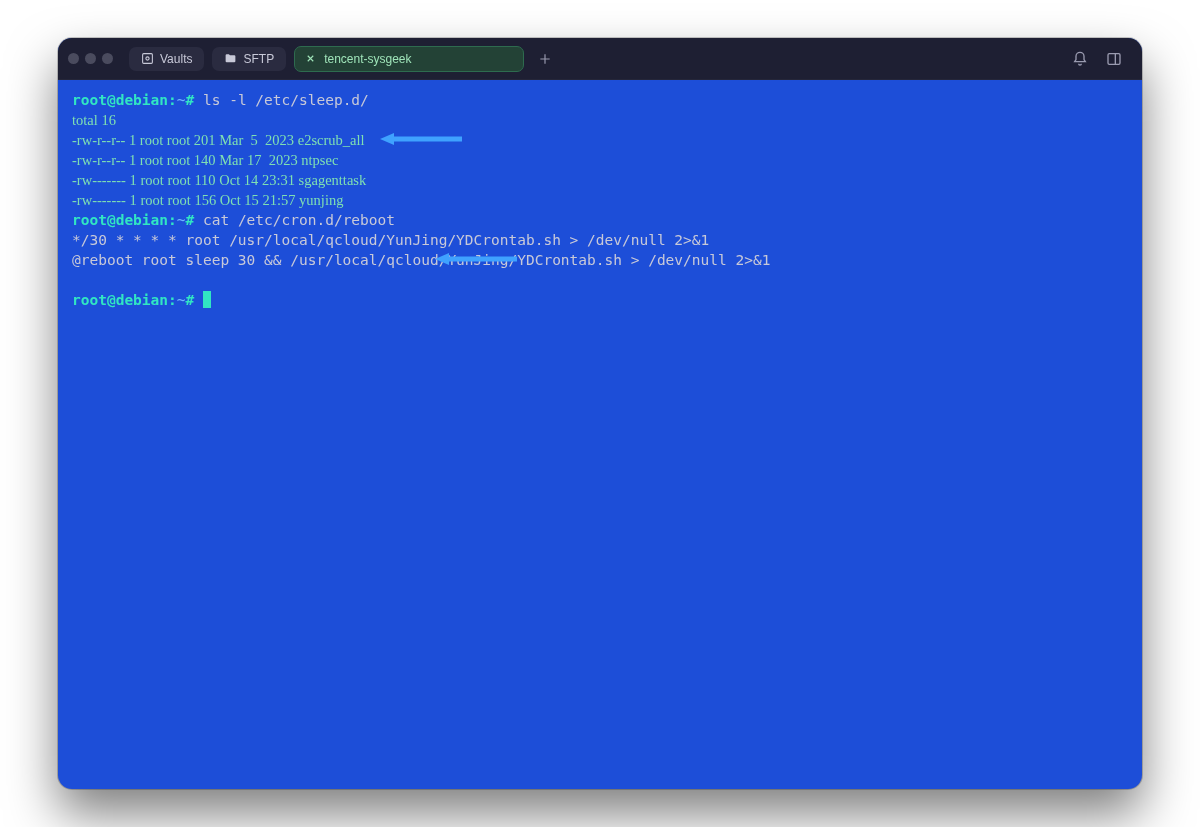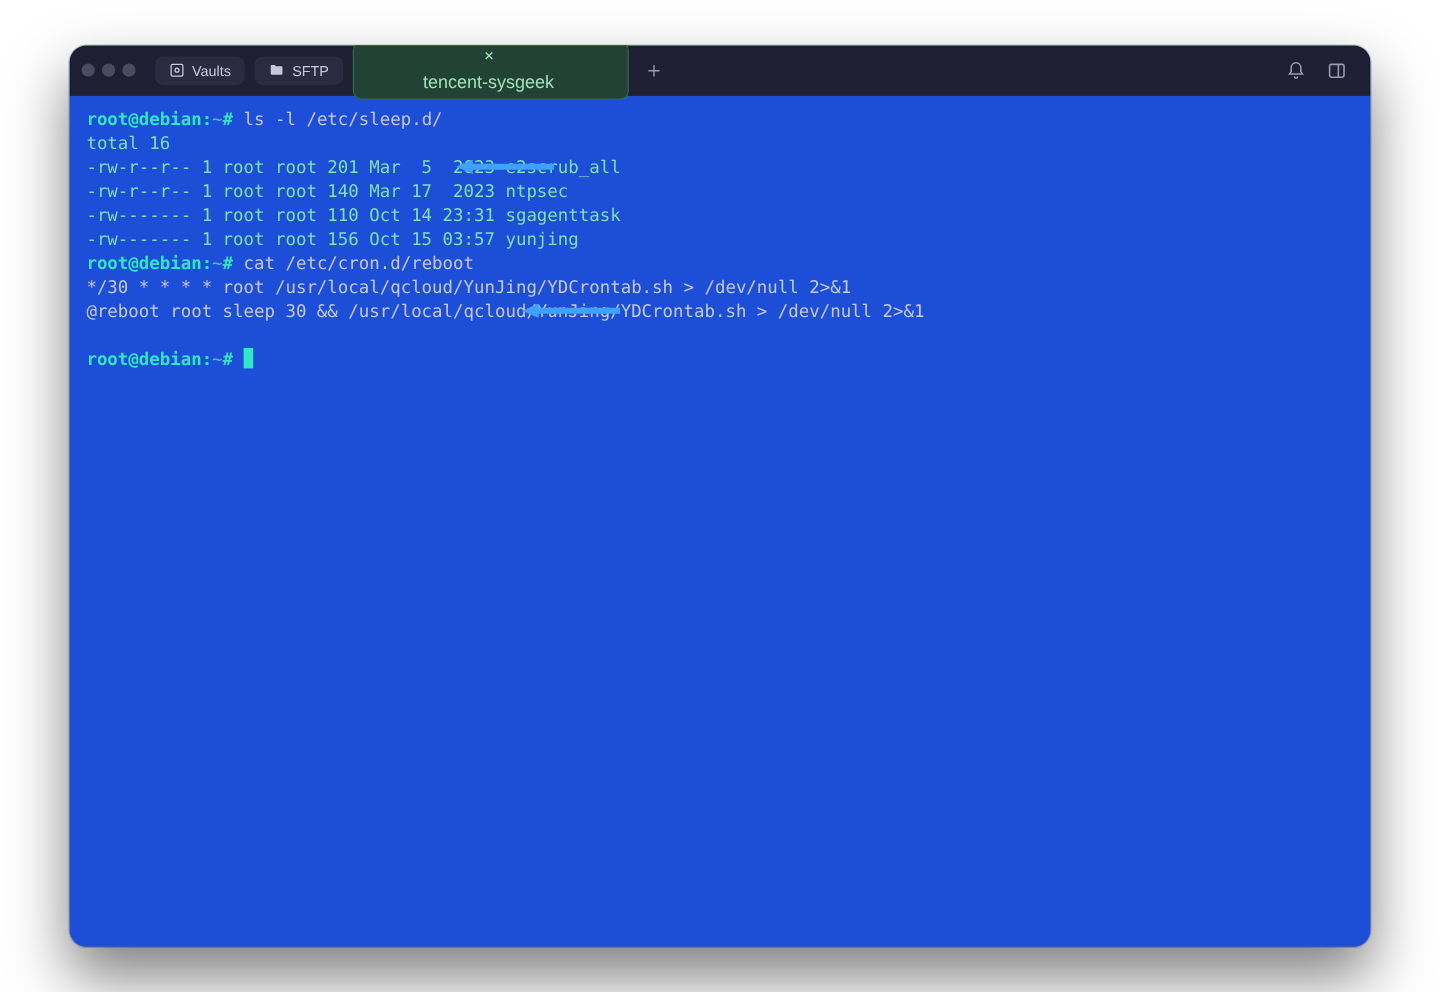--- a/index.html
+++ b/index.html
@@ -42,26 +42,25 @@
     padding: 5px 12px;
     border-radius: 7px;
     font-family: -apple-system, BlinkMacSystemFont, sans-serif;
   }
   .pill svg { width: 13px; height: 13px; }
   .tab {
     display: flex; align-items: center; gap: 8px;
     background: #234236;
     border: 1px solid #2e6b4f;
     color: #9ee3b8;
-    font-size: 15px;
+    font-size: 12px;
     padding: 5px 14px 5px 10px;
     border-radius: 7px;
     min-width: 230px;
     font-family: -apple-system, BlinkMacSystemFont, sans-serif;
-    flex-direction: column;
   }
   .tab .x { width: 11px; height: 11px; }
   .plus {
     width: 26px; height: 26px;
     display: flex; align-items: center; justify-content: center;
     color: #9a9bb0;
   }
   .spacer { flex: 1; }
   .ricon { width: 16px; height: 16px; color: #9a9bb0; margin-right: 10px; }
   .term {
@@ -69,21 +68,21 @@
     padding: 10px 14px;
     font-size: 14.5px;
     line-height: 20px;
     white-space: pre;
     overflow: hidden;
     position: relative;
   }
   .prompt { color: #31e6c3; font-weight: 600; margin-top: 40px; }
   .path   { color: #6fb5ff; }
   .cmd    { color: #c8c9d8; }
-  .out    { color: #7fe0b2; }
+  .out    { color: #7fe0b2; font-family: Liberation Serif, serif; }
   .cursor {
     display: inline-block;
     width: 8px; height: 17px;
     background: #31e6c3;
     vertical-align: -3px;
   }
   .arrow {
     position: absolute;
     height: 10px;
   }
@@ -138,21 +137,21 @@
       <rect x="3" y="4" width="18" height="16" rx="2"></rect>
       <path d="M14 4v16"></path>
     </svg>
   </div>
 
   <div class="term"><span class="prompt">root@debian</span><span class="prompt">:</span><span class="path">~</span><span class="prompt">#</span><span class="cmd"> <span>ls -l /etc/sleep.d/</span></span>
 <span class="out">total 16</span>
 <span class="out">-rw-r--r-- 1 root root 201 Mar  5  2023 e2scrub_all</span>
 <span class="out">-rw-r--r-- 1 root root 140 Mar 17  2023 ntpsec</span>
 <span class="out">-rw------- 1 root root 110 Oct 14 23:31 sgagenttask</span>
-<span class="out">-rw------- 1 root root 156 Oct 15 03:57 yunjing</span>
+<span class="out">-rw------- 1 root root 156 Oct 15 21:57 yunjing</span>
 <span class="prompt">root@debian</span><span class="prompt">:</span><span class="path">~</span><span class="prompt">#</span><span class="cmd"> <span>cat /etc/cron.d/reboot</span></span>
 <span class="cmd">*/30 * * * * root /usr/local/qcloud/YunJing/YDCrontab.sh &gt; /dev/null 2&gt;&amp;1</span>
 <span class="cmd">@reboot root sleep 30 &amp;&amp; /usr/local/qcloud/YunJing/YDCrontab.sh &gt; /dev/null 2&gt;&amp;1</span>
 
 <span class="prompt">root@debian</span><span class="prompt">:</span><span class="path">~</span><span class="prompt">#</span> <span class="cursor"></span>
 
     
     <div class="arrow" style="left:322px; top:13px;">
       <svg width="82" height="12" viewBox="0 0 82 12">
         <line x1="82" y1="6" x2="12" y2="6" stroke="#3fa2ff" stroke-width="5"></line>

